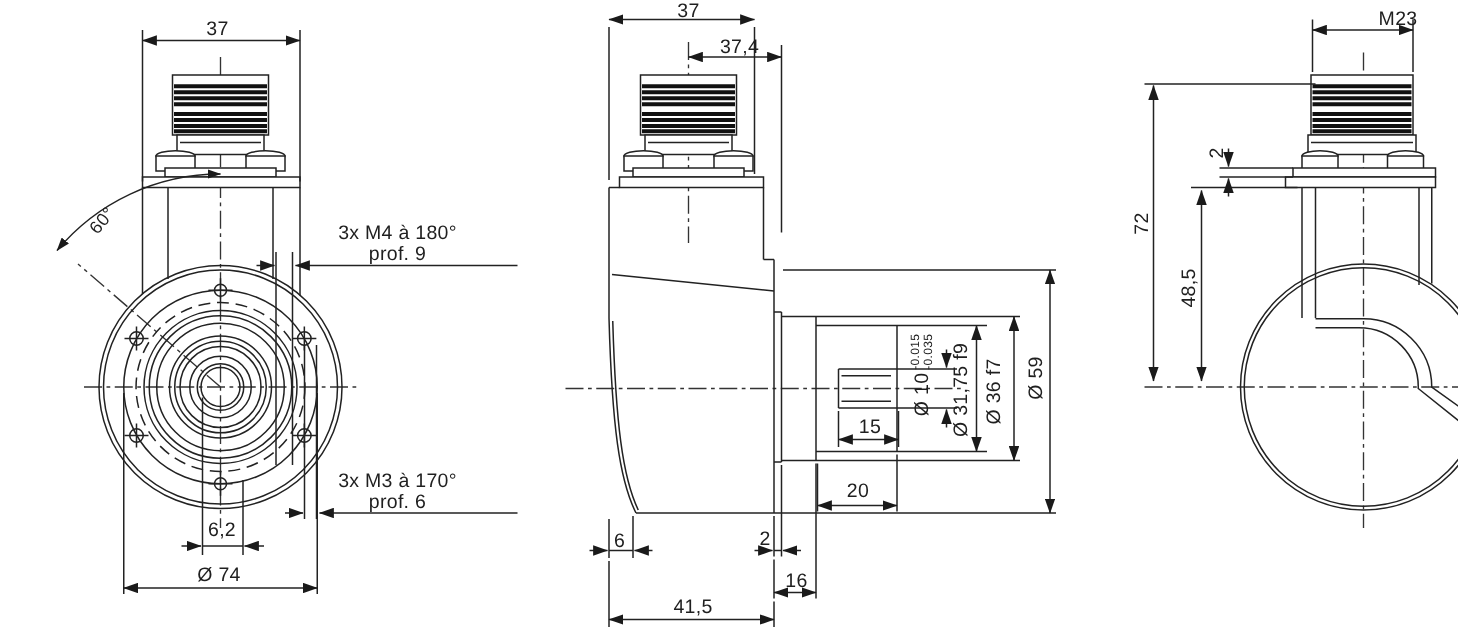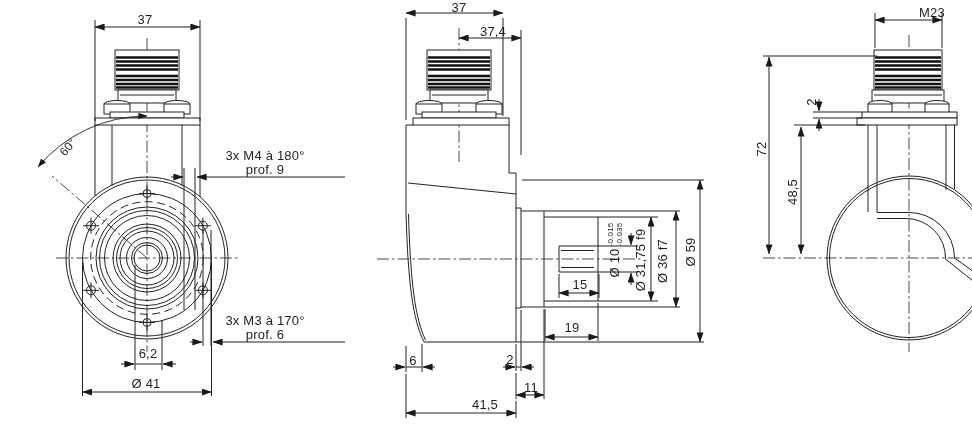--- a/index.html
+++ b/index.html
@@ -263,36 +263,36 @@
   </g>
 </svg>
 
 <span class="lbl" style="left:113px;top:19px">37</span>
 <span class="lbl sm rot60" style="left:36px;top:147px;position:absolute">60°</span>
 <span class="lbl" style="left:233px;top:155px">3x M4 à 180°</span>
 <span class="lbl" style="left:233px;top:169px">prof. 9</span>
 <span class="lbl" style="left:233px;top:320px">3x M3 à 170°</span>
 <span class="lbl" style="left:233px;top:334px">prof. 6</span>
 <span class="lbl" style="left:116px;top:353px">6,2</span>
-<span class="lbl" style="left:114px;top:383px">Ø 41</span>
+<span class="lbl" style="left:114px;top:383px">Ø 74</span>
 
 <span class="lbl" style="left:427px;top:7px">37</span>
 <span class="lbl" style="left:461px;top:31px">37,4</span>
 <span class="lbl rot" style="left:583px;top:250px;position:absolute"><span>Ø 10</span><span class="tol">
         <span>-0.015</span>
         <span>-0.035</span>
       </span></span>
 <span class="lbl rot" style="left:608px;top:260px;position:absolute">Ø 31,75 f9</span>
 <span class="lbl rot" style="left:630px;top:261px;position:absolute">Ø 36 f7</span>
 <span class="lbl rot" style="left:658px;top:252px;position:absolute">Ø 59</span>
 <span class="lbl" style="left:548px;top:284px">15</span>
-<span class="lbl" style="left:540px;top:327px">19</span>
+<span class="lbl" style="left:540px;top:327px">20</span>
 <span class="lbl" style="left:381px;top:360px">6</span>
 <span class="lbl" style="left:478px;top:359px">2</span>
-<span class="lbl" style="left:499px;top:387px">11</span>
-<span class="lbl" style="left:453px;top:404px">41,5</span>
+<span class="lbl" style="left:499px;top:387px">16</span>
+<span class="lbl" style="left:430px;top:404px">41,5</span>
 
 <span class="lbl" style="left:900px;top:12px">M23</span>
 <span class="lbl rot" style="left:779px;top:102px;position:absolute">2</span>
 <span class="lbl rot" style="left:729px;top:149px;position:absolute">72</span>
 <span class="lbl rot" style="left:760px;top:192px;position:absolute">48,5</span>
 
 </div>
 
 </body></html>

